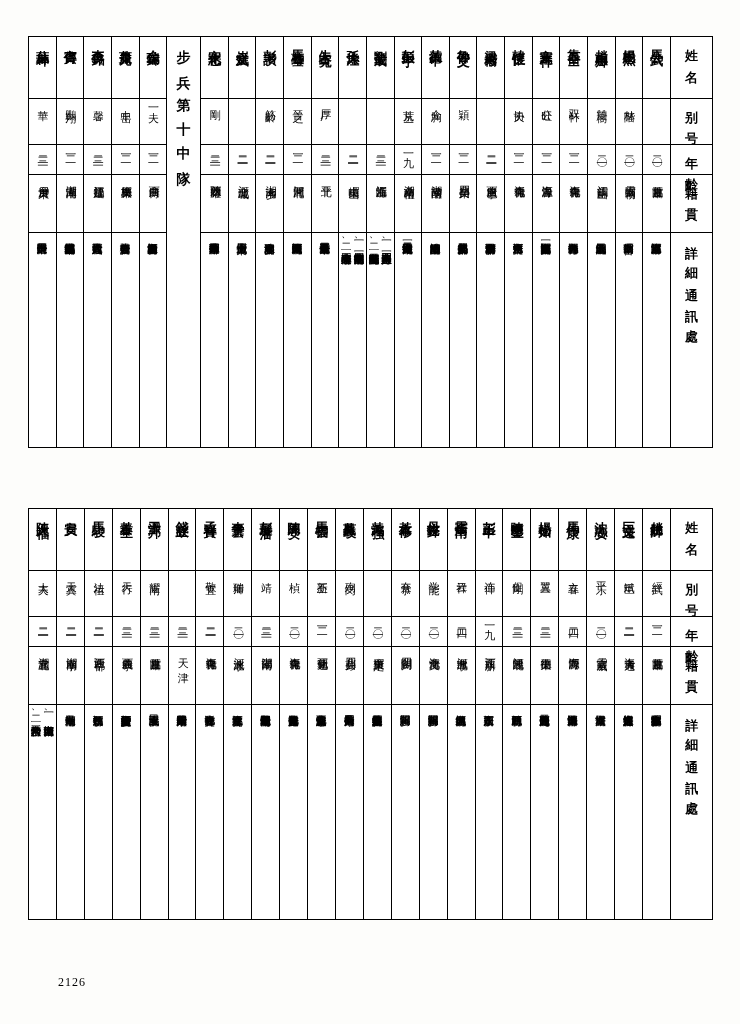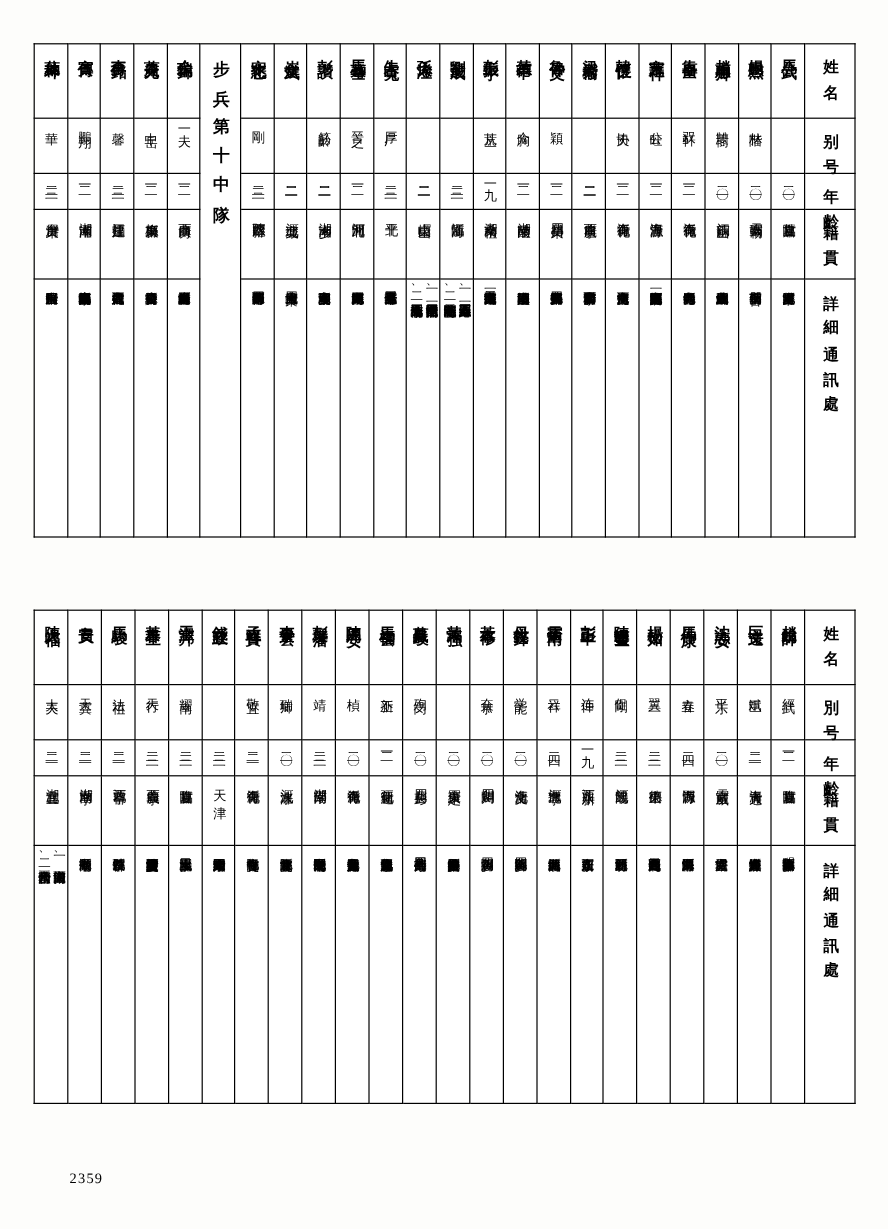--- a/index.html
+++ b/index.html
@@ -866,14 +866,14 @@
           <td class="addr-cell">
             <div class="vt">甘肅臨夏縣积石乡劉家集</div>
           </td>
           <td class="hdr-cell">
             <div class="vt">詳 細 通 訊 處</div>
           </td>
         </tr>
       </tbody>
   </table>
 
-  <div class="page-number">2359</div>
+  <div class="page-number">2126</div>
 </div>
 
 </body></html>

